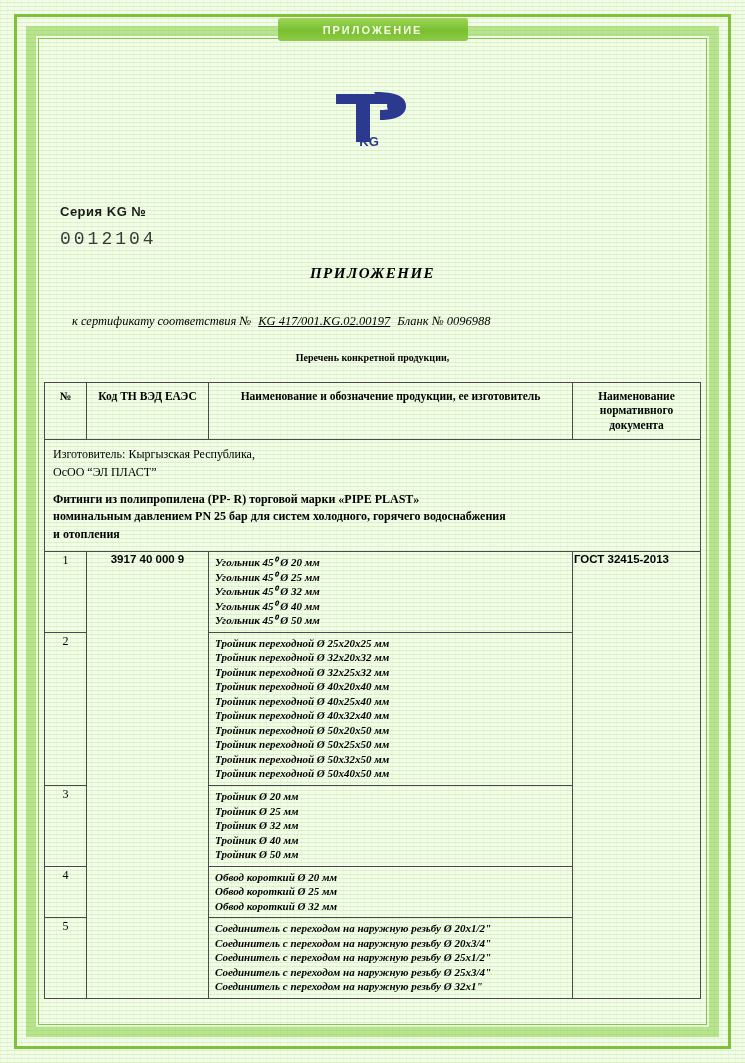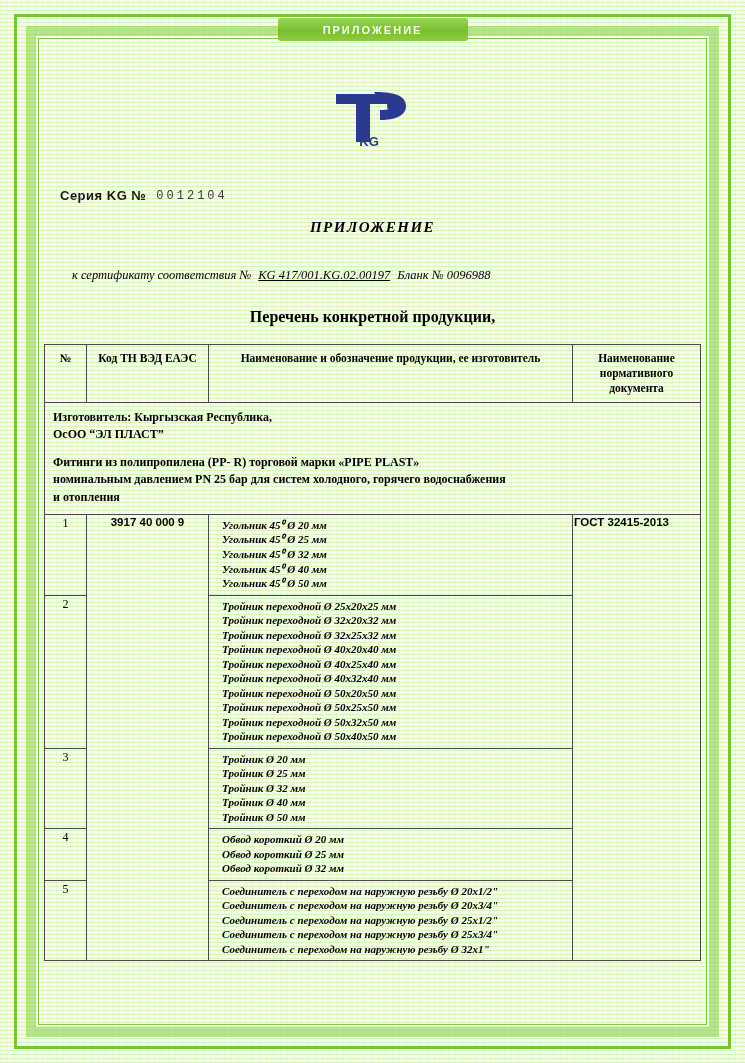--- a/index.html
+++ b/index.html
@@ -82,36 +82,37 @@
     bottom: 44px;
   }
   .logo {
     margin-top: 40px;
     text-align: center;
     height: 72px;
   }
   .logo svg { display: inline-block; }
 
   .serial-row {
-    margin-top: 32px;
+    margin-top: 48px;
     padding-left: 16px;
     display: flex;
-    align-items: flex-end;
+    align-items: flex-start;
     gap: 10px;
+    flex-direction: column;
   }
   .serial-label {
     font-family: "Liberation Sans", sans-serif;
     font-size: 13px;
     font-weight: bold;
     letter-spacing: 0.5px;
     color: #1a1a1a;
   }
   .serial-number {
     font-family: "Liberation Mono", monospace;
-    font-size: 12px;
+    font-size: 18px;
     letter-spacing: 3px;
     color: #3a3a3a;
   }
   .doc-title {
     margin-top: 16px;
     text-align: center;
     font-size: 15px;
     font-weight: bold;
     font-style: italic;
     letter-spacing: 1.5px;
@@ -126,21 +127,21 @@
   .cert-line .cert-no {
     text-decoration: underline;
     padding: 0 4px;
   }
   .cert-line .blank-no {
     font-style: italic;
   }
   .subtitle {
     margin-top: 22px;
     text-align: center;
-    font-size: 16px;
+    font-size: 10px;
     font-weight: bold;
     line-height: 1.45;
   }
   table.products {
     margin-top: 16px;
     width: 100%;
     border-collapse: collapse;
     table-layout: fixed;
   }
   table.products th, table.products td {
@@ -178,24 +179,24 @@
     font-size: 11.5px;
     font-weight: bold;
     vertical-align: middle;
     margin-top: 20px;
   }
   td.manu-cell {
     padding: 6px 8px 8px 8px;
     font-size: 12px;
     line-height: 1.45;
   }
-  td.manu-cell .mfr { font-weight: bold; }
+  td.manu-cell .mfr { font-weight: normal; }
   td.manu-cell .desc { margin-top: 10px; font-weight: bold; }
   td.items-cell {
-    padding: 3px 6px 4px 13px;
+    padding: 3px 6px 4px 6px;
   }
   td.items-cell .item {
     font-size: 11px;
     font-weight: bold;
     font-style: italic;
     line-height: 1.32;
     white-space: nowrap;
   }
 </style>
 </head>

